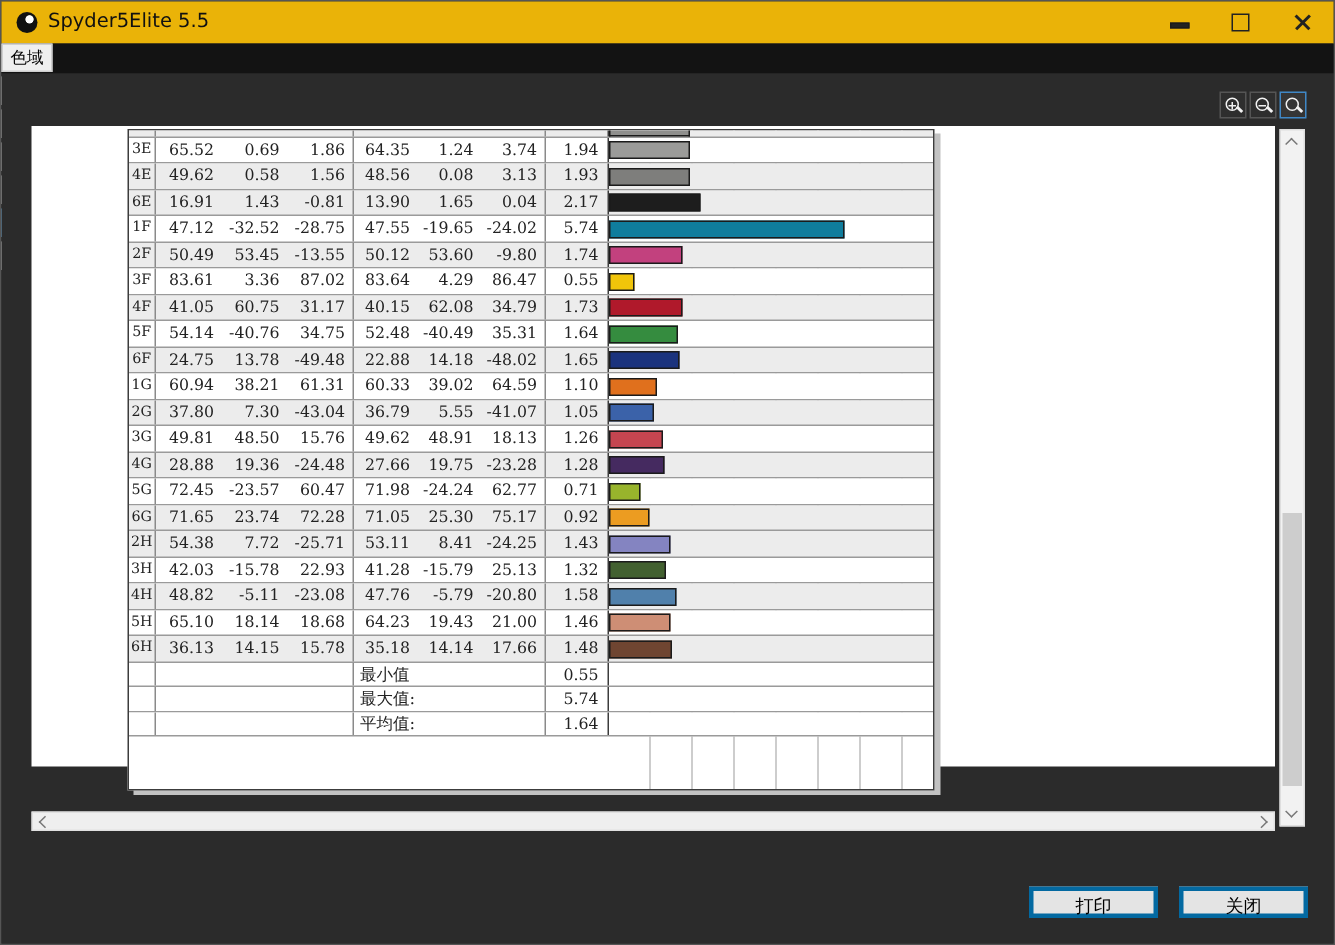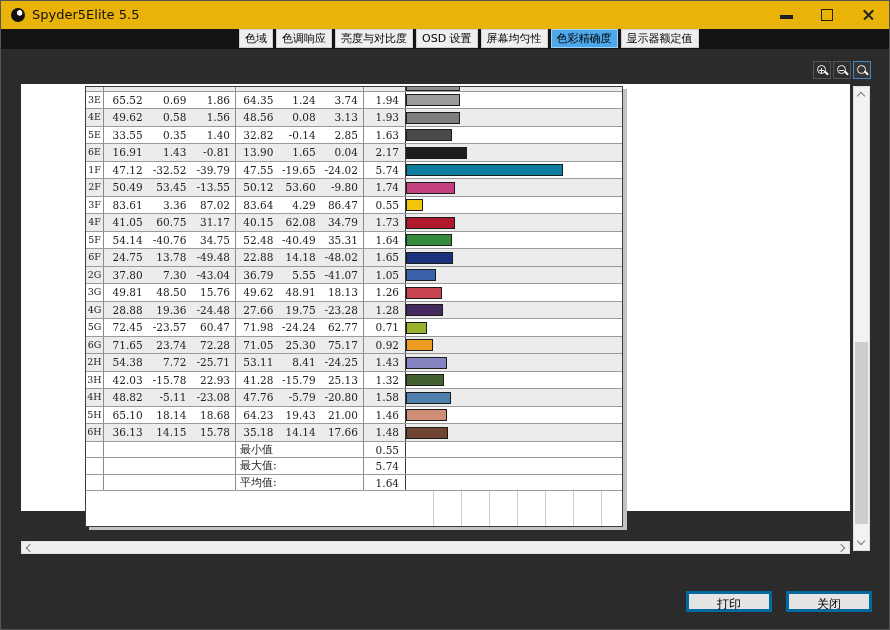--- a/index.html
+++ b/index.html
@@ -12,21 +12,21 @@
     background:radial-gradient(circle at 62% 35%, #fff 0 2.5px, #111 3px 100%);}
   .app-title{position:absolute;left:31px;top:6px;font-size:13px;color:#111;}
   .winbtn{position:absolute;top:0;width:40px;height:28px;}
   .winbtn .bar{position:absolute;left:14px;top:14px;width:11px;height:1.5px;background:#222;}
   .winbtn .box{position:absolute;left:14px;top:8px;width:10px;height:10px;border:1.5px solid #222;}
   .winbtn .x1,.winbtn .x2{position:absolute;left:14px;top:13px;width:13px;height:1.5px;background:#222;}
   .winbtn .x1{transform:rotate(45deg);} .winbtn .x2{transform:rotate(-45deg);}
 
   
   .tabstrip{position:absolute;left:0;top:28px;width:100%;height:20px;background:#131313;
-    display:flex;align-items:flex-start;padding-left:238px;box-sizing:border-box;gap:3px;}
+    display:flex;align-items:flex-start;box-sizing:border-box;gap:3px;flex-direction:column;}
   .tab{height:16px;line-height:16px;padding:1px 5px 0 5px;background:#efefef;border:1px solid #cfcfcf;
     font-size:11px;color:#000;white-space:nowrap;}
   .tab.selected{background:#4da7e8;border-color:#9fd0f2;}
 
   
   .content{position:absolute;left:0;top:48px;width:888px;height:580px;background:#2b2b2b;}
 
   
   .zoomtools{position:absolute;right:18px;top:12px;display:flex;gap:2px;}
   .ztool{width:18px;height:18px;background:#2e2e2e;border:1px solid #555;position:relative;box-sizing:border-box;}
@@ -177,37 +177,20 @@
             <span class="tcell c-g2">
               <i>48.56</i>
               <i>0.08</i>
               <i>3.13</i>
             </span>
             <span class="tcell c-delta">1.93</span>
             <span class="tcell c-chart">
               <span class="bar" style="background: rgb(126, 126, 124); width: 52.11px;"></span>
             </span>
           </div>
-          <div class="trow rowbg-a">
-            <span class="tcell c-label">5E</span>
-            <span class="tcell c-g1">
-              <i>33.55</i>
-              <i>0.35</i>
-              <i>1.40</i>
-            </span>
-            <span class="tcell c-g2">
-              <i>32.82</i>
-              <i>-0.14</i>
-              <i>2.85</i>
-            </span>
-            <span class="tcell c-delta">1.63</span>
-            <span class="tcell c-chart">
-              <span class="bar" style="background: rgb(74, 74, 72); width: 44.01px;"></span>
-            </span>
-          </div>
           <div class="trow rowbg-b">
             <span class="tcell c-label">6E</span>
             <span class="tcell c-g1">
               <i>16.91</i>
               <i>1.43</i>
               <i>-0.81</i>
             </span>
             <span class="tcell c-g2">
               <i>13.90</i>
               <i>1.65</i>
@@ -216,21 +199,21 @@
             <span class="tcell c-delta">2.17</span>
             <span class="tcell c-chart">
               <span class="bar" style="background: rgb(29, 29, 29); width: 58.59px;"></span>
             </span>
           </div>
           <div class="trow rowbg-a">
             <span class="tcell c-label">1F</span>
             <span class="tcell c-g1">
               <i>47.12</i>
               <i>-32.52</i>
-              <i>-39.79</i>
+              <i>-28.75</i>
             </span>
             <span class="tcell c-g2">
               <i>47.55</i>
               <i>-19.65</i>
               <i>-24.02</i>
             </span>
             <span class="tcell c-delta">5.74</span>
             <span class="tcell c-chart">
               <span class="bar" style="background: rgb(15, 125, 157); width: 154.98px;"></span>
             </span>
@@ -311,20 +294,37 @@
               <i>-49.48</i>
             </span>
             <span class="tcell c-g2">
               <i>22.88</i>
               <i>14.18</i>
               <i>-48.02</i>
             </span>
             <span class="tcell c-delta">1.65</span>
             <span class="tcell c-chart">
               <span class="bar" style="background: rgb(27, 51, 126); width: 44.55px;"></span>
+            </span>
+          </div>
+          <div class="trow rowbg-a">
+            <span class="tcell c-label">1G</span>
+            <span class="tcell c-g1">
+              <i>60.94</i>
+              <i>38.21</i>
+              <i>61.31</i>
+            </span>
+            <span class="tcell c-g2">
+              <i>60.33</i>
+              <i>39.02</i>
+              <i>64.59</i>
+            </span>
+            <span class="tcell c-delta">1.10</span>
+            <span class="tcell c-chart">
+              <span class="bar" style="background: rgb(224, 112, 29); width: 29.7px;"></span>
             </span>
           </div>
           <div class="trow rowbg-b">
             <span class="tcell c-label">2G</span>
             <span class="tcell c-g1">
               <i>37.80</i>
               <i>7.30</i>
               <i>-43.04</i>
             </span>
             <span class="tcell c-g2">

